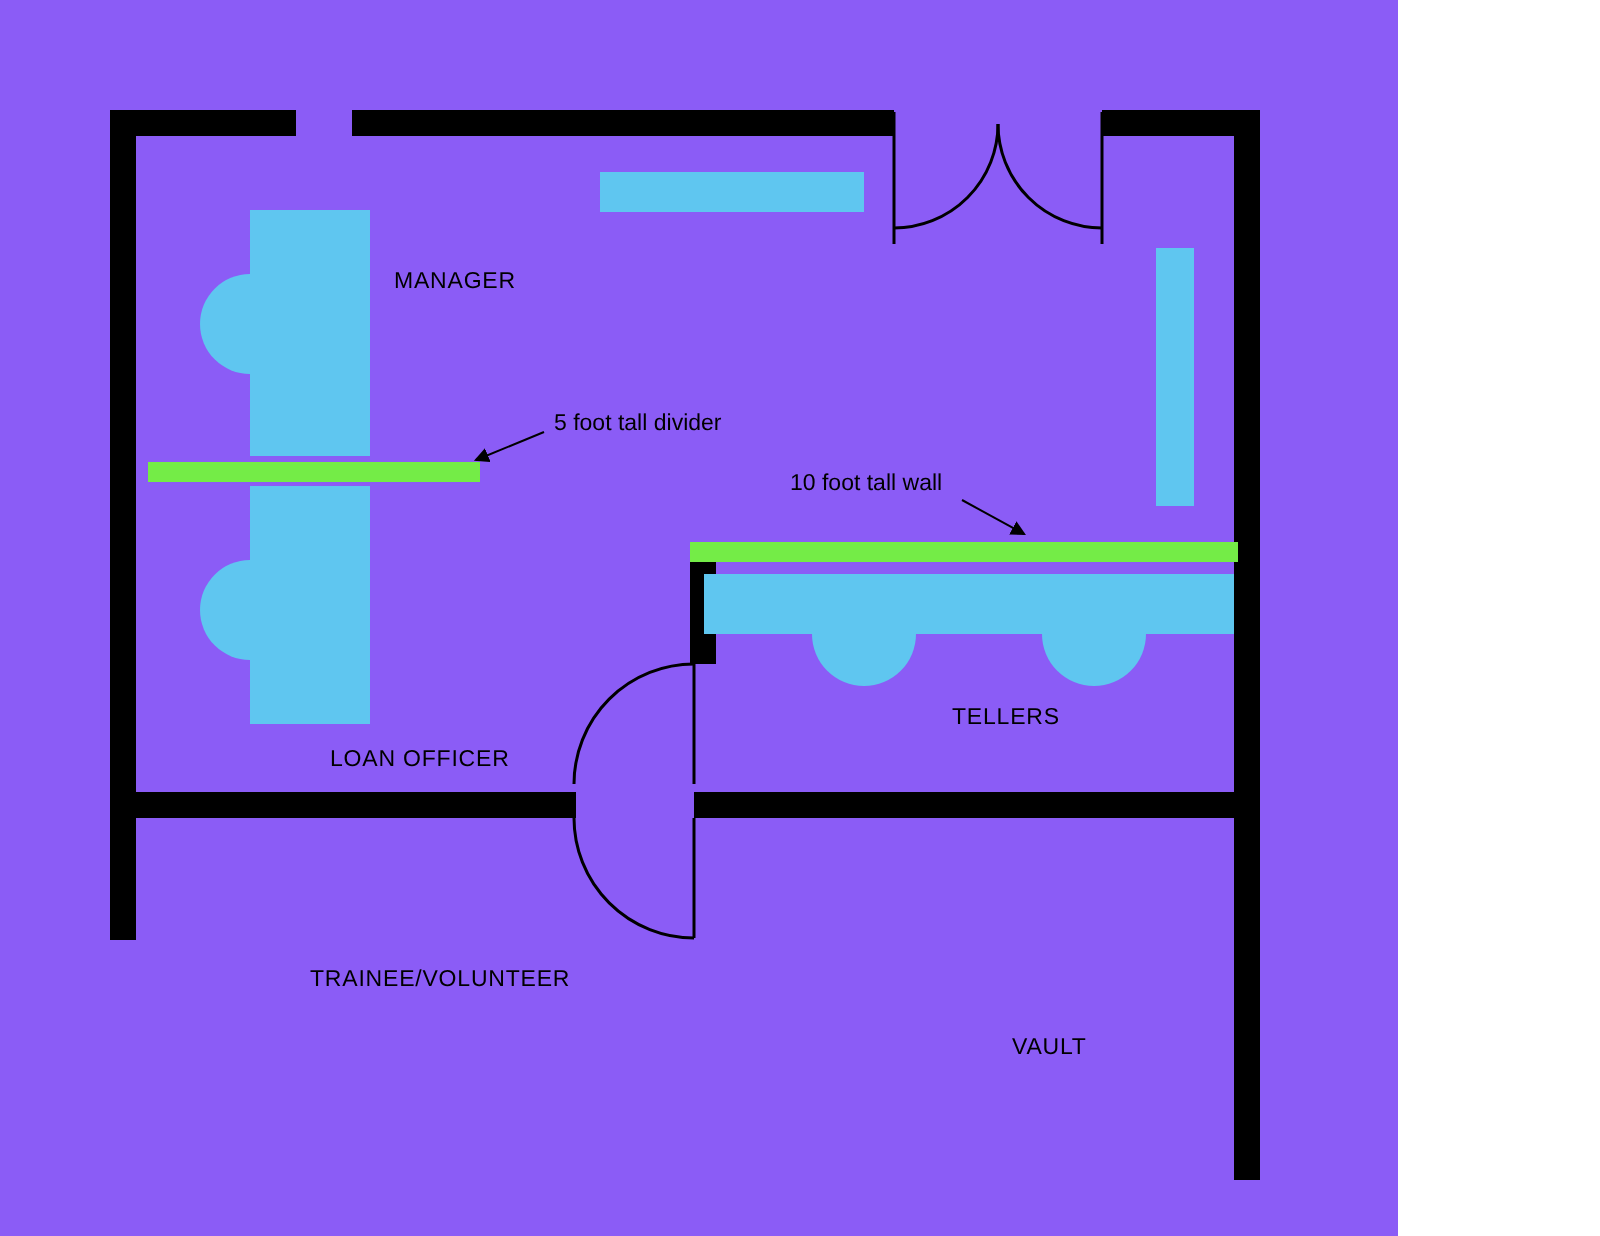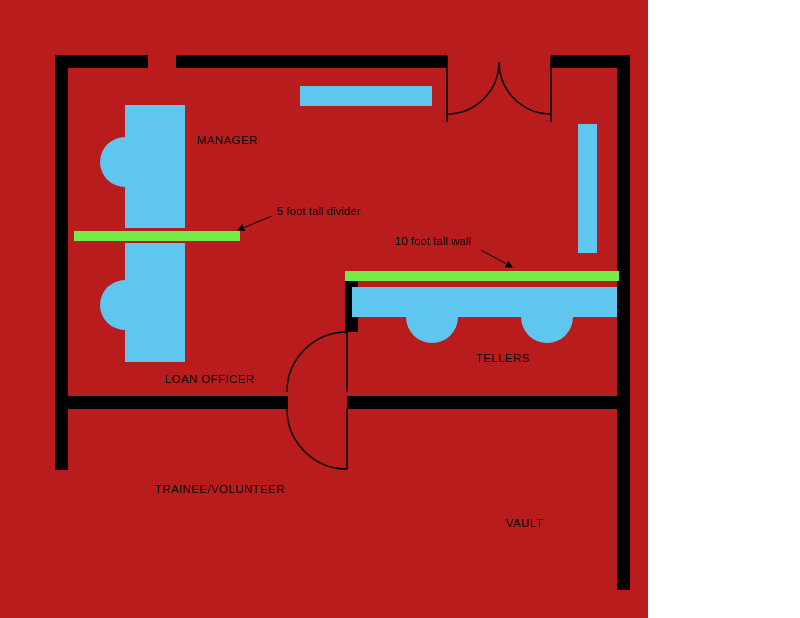--- a/index.html
+++ b/index.html
@@ -1,20 +1,20 @@
 <!DOCTYPE html>
 <html><head>
 <meta charset="utf-8">
 <style>
   html, body { margin: 0; padding: 0; background: #ffffff; }
   .canvas {
     position: relative;
-    width: 648px;
+    width: 699px;
     height: 618px;
-    background: #b91c1c;
+    background: #8b5cf6;
     overflow: hidden;
   }
   svg { display: block; }
   text {
     font-family: "Liberation Sans", sans-serif;
     font-size: 11.5px;
   }
   .room-label { letter-spacing: 0.4px; }
 </style>
 </head>

